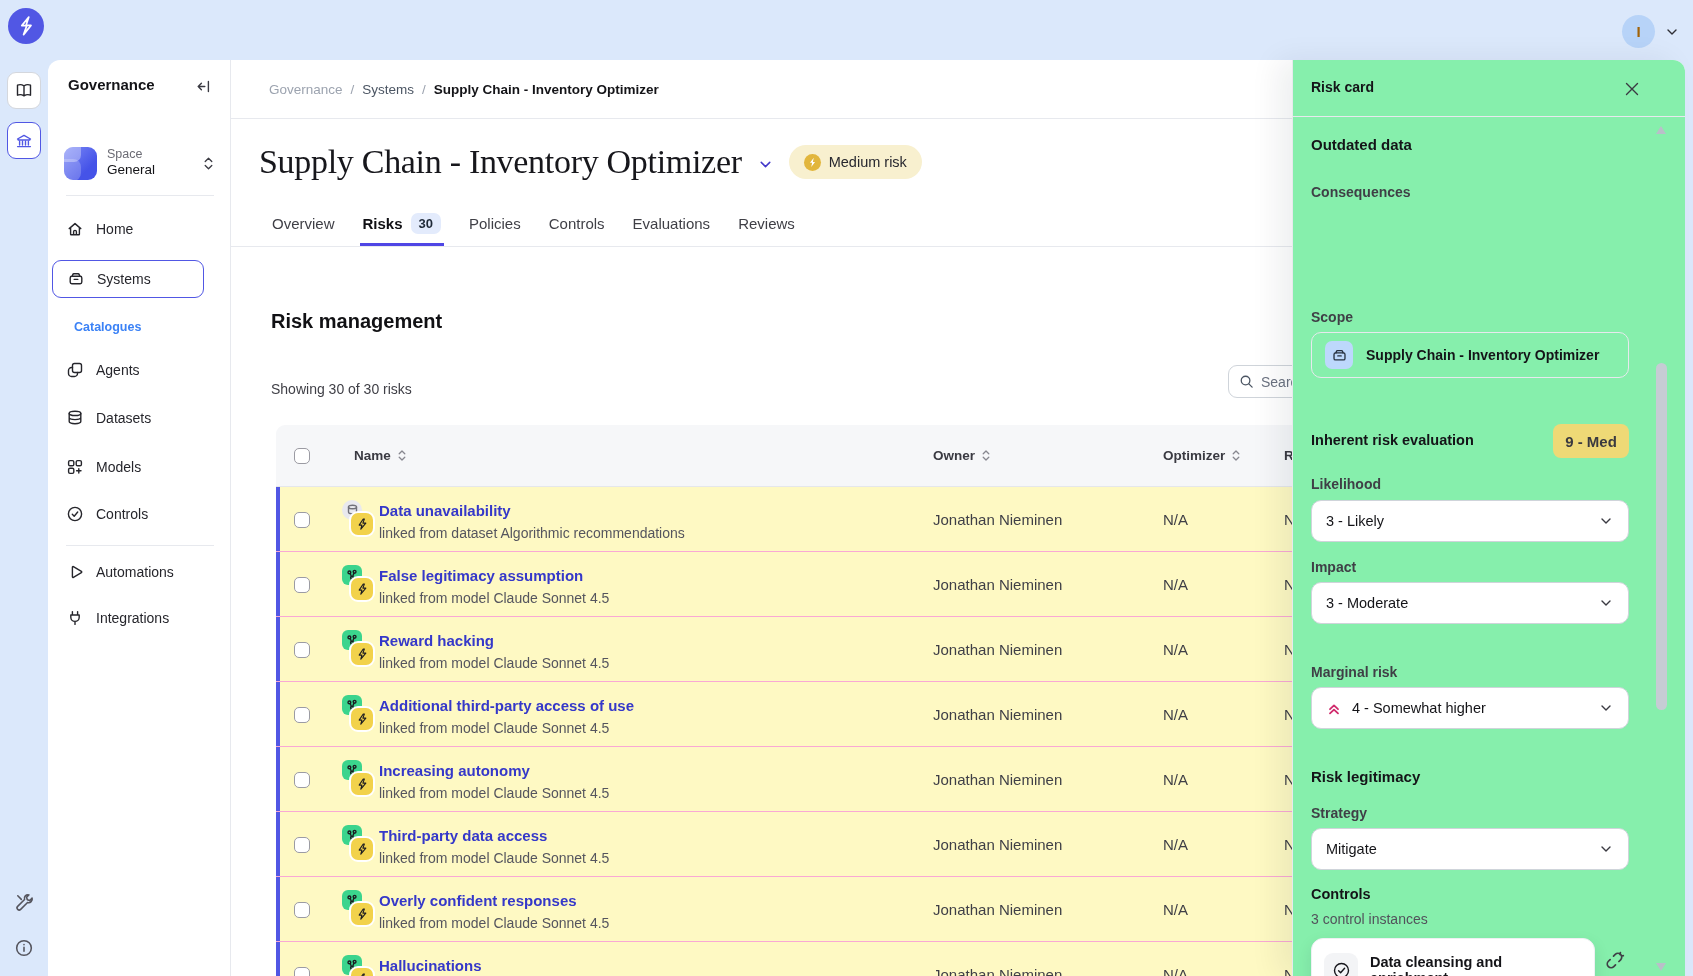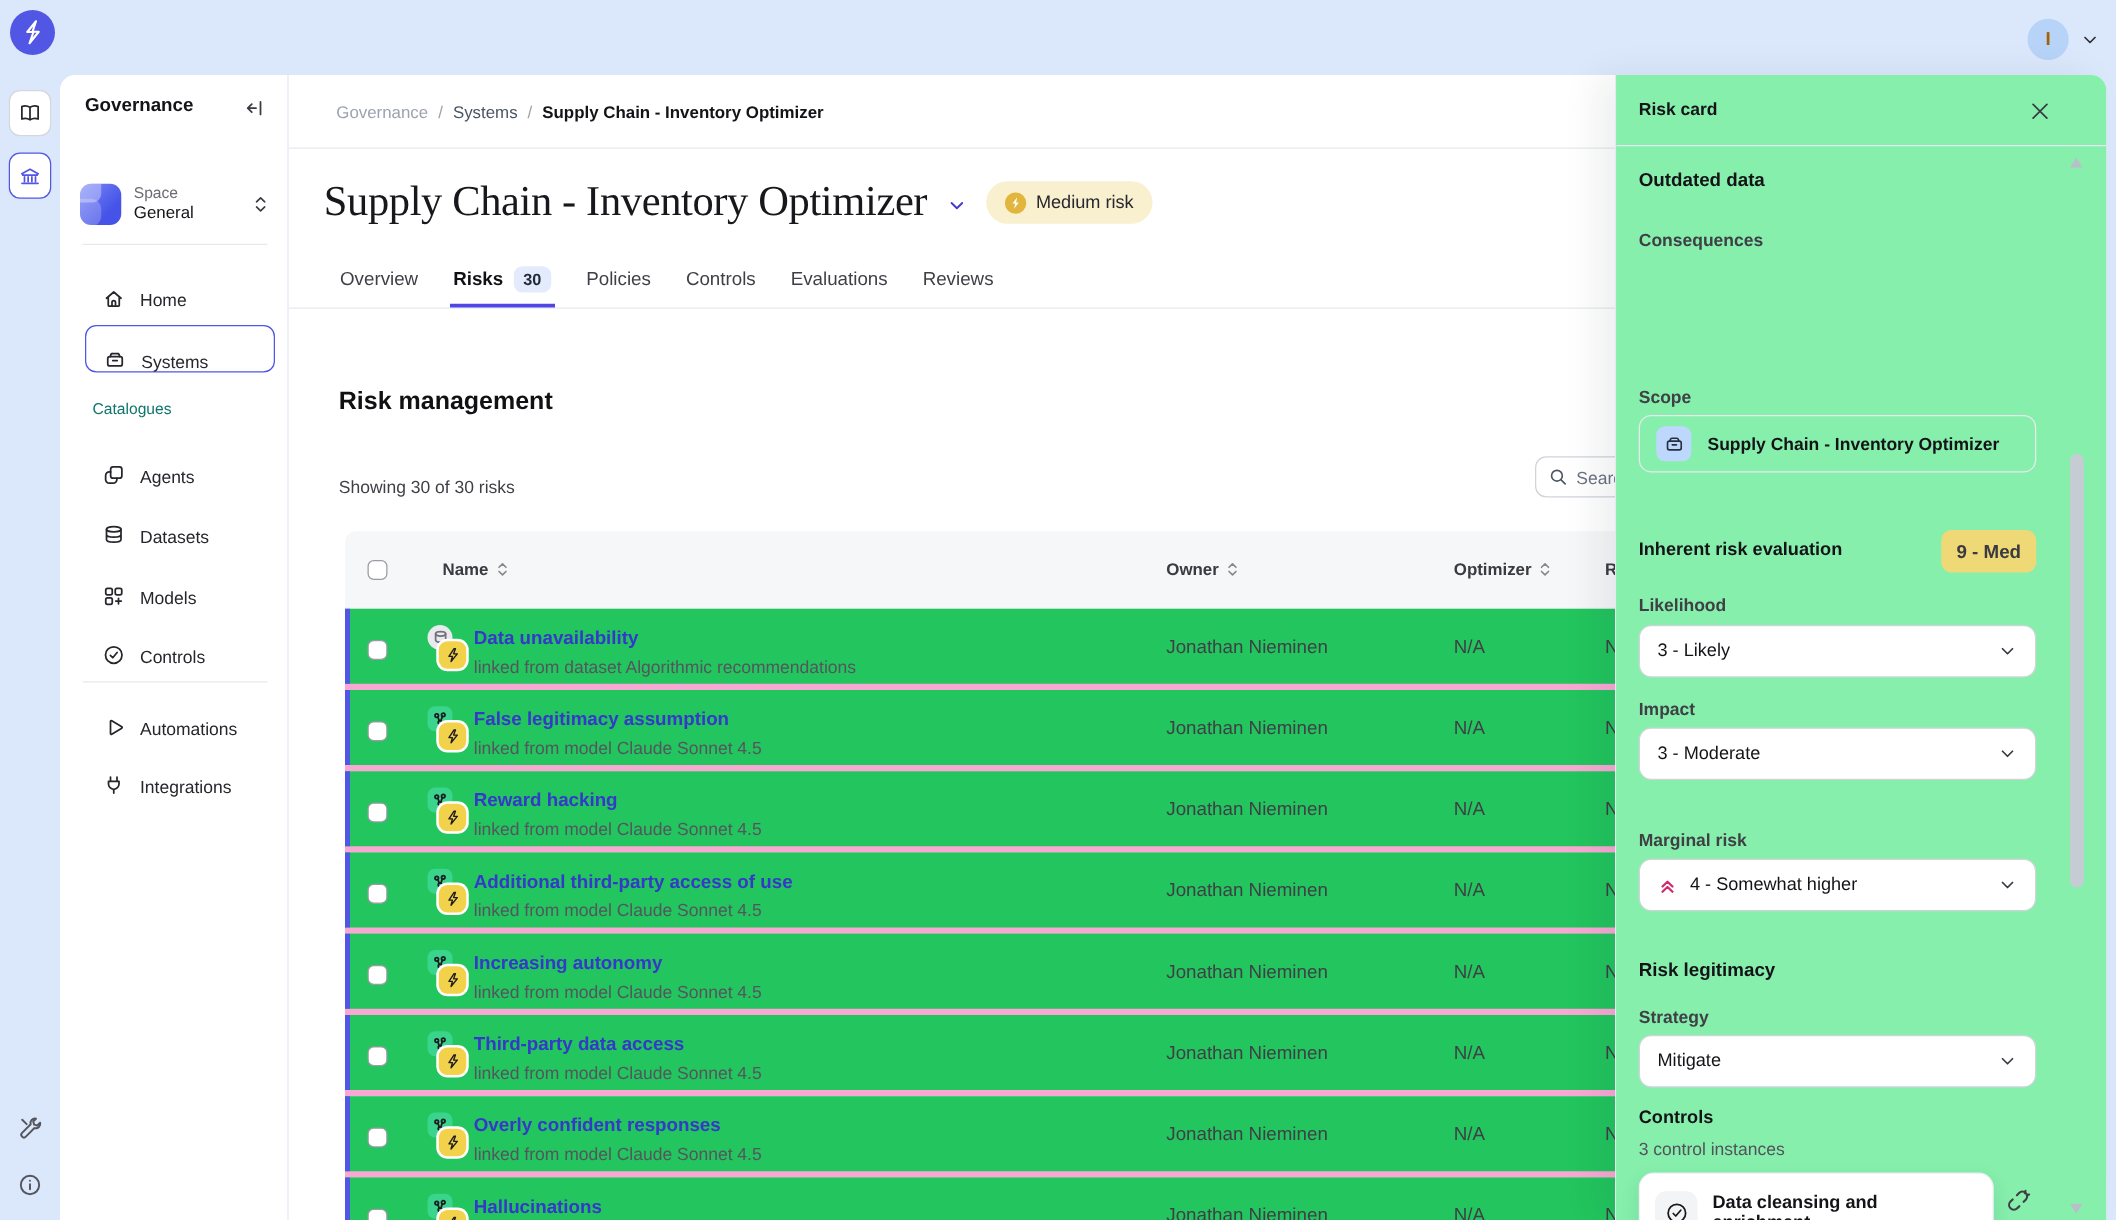--- a/index.html
+++ b/index.html
@@ -35,25 +35,25 @@
   .sb-collapse{position:absolute;left:144px;top:15px;width:22px;height:22px;color:#3a3a42;cursor:pointer;
     display:flex;align-items:center;justify-content:center}
   .space{position:absolute;left:16px;top:80px;width:152px;height:46px;display:flex;align-items:center;gap:10px;cursor:pointer}
   .space-ic{width:33px;height:33px;border-radius:9px;background:linear-gradient(135deg,#7d8bf7 0%,#4553e8 70%);position:relative;overflow:hidden;flex:0 0 auto}
   .space-ic::before{content:"";position:absolute;left:-5px;top:-7px;width:22px;height:22px;border-radius:7px;background:rgba(255,255,255,.34)}
   .space-ic::after{content:"";position:absolute;left:-7px;top:12px;width:24px;height:22px;border-radius:8px;background:rgba(255,255,255,.22)}
   .space-eyebrow{font-size:12.5px;color:#6b6b74;line-height:1.25}
   .space-name{font-size:13.5px;font-weight:400;color:#141418;line-height:1.25}
   .space-chev{margin-left:auto;color:#3a3a42}
   .sb-div{position:absolute;left:18px;right:16px;height:1px;background:var(--border)}
-  .sb-item{position:absolute;left:20px;width:152px;height:38px;display:flex;align-items:flex-end;gap:12px;
+  .sb-item{position:absolute;left:4px;width:152px;height:38px;display:flex;align-items:center;gap:12px;
     padding-left:14px;font-size:14px;color:#26262c;cursor:pointer;border-radius:9px}
   .sb-item .ic{color:#26262c}
   .sb-item.active{border:1.5px solid var(--accent);background:#fff}
-  .sb-label{position:absolute;left:26px;font-size:12.5px;font-weight:400;color:#0f766e}
+  .sb-label{position:absolute;left:26px;font-size:12.5px;font-weight:700;color:#3b82f6}
 
   
   .main{position:absolute;left:230px;top:60px;bottom:0;width:1455px;background:#fff;border-left:1px solid var(--border);
     border-radius:0 12px 0 0;overflow:hidden}
   .crumbs{position:absolute;top:0;left:0;right:0;height:59px;border-bottom:1px solid var(--border);
     display:flex;align-items:center;gap:8px;padding-left:38px;font-size:13.5px}
   .crumb-dim{color:#9ca3af}.crumb-mid{color:#4b5563}.crumb-cur{color:#141418;font-weight:700}
   .title-row{position:absolute;top:83px;left:28px;display:flex;align-items:center;gap:15px}
   .page-title{font-family:"Liberation Serif","DejaVu Serif",serif;font-weight:500;font-size:34px;color:#17171c;letter-spacing:-.3px}
   .title-chev{color:#4338ca;margin-top:5px;cursor:pointer}
@@ -72,21 +72,21 @@
     background:#fff;display:flex;align-items:center;gap:7px;padding:0 10px}
   .search svg{color:#4b5563;flex:0 0 auto}
   .search input{border:0;outline:0;width:100%;font-size:14px;color:#3f3f46;background:transparent;font-family:inherit}
   .search input::placeholder{color:#6b7280}
 
   
   .table{position:absolute;top:365px;left:45px;width:1385px}
   .thead{position:relative;height:62px;background:#f6f7f9;border-radius:9px 9px 0 0;border-bottom:1px solid #e5e7eb}
   .th{position:absolute;top:0;height:100%;display:flex;align-items:center;gap:6px;font-size:13.5px;font-weight:700;color:#3a3a42}
   .sort{color:#87878f;cursor:pointer}
-  .row{position:relative;height:65px;background:#22c55e;border-bottom:5px solid #f9a8d4;cursor:pointer}
+  .row{position:relative;height:65px;background:#fef9c3;border-bottom:1px solid #f9a8d4;cursor:pointer}
   .row::before{content:"";position:absolute;left:0;top:0;bottom:0;width:4px;background:var(--accent)}
   .cb{position:absolute;left:18px;width:16px;height:16px;border:1.5px solid #9b9ba3;border-radius:5px;background:#fff;cursor:pointer}
   .thead .cb{top:23px}
   .row .cb{top:25px}
   .src{position:absolute;left:66px;top:13px;width:32px;height:38px}
   .src .back{position:absolute;left:0;top:0;width:20px;height:20px;display:flex;align-items:center;justify-content:center}
   .src-dataset .back{border-radius:50%;background:#e9e9ee;color:#71717a}
   .src-model .back{border-radius:6px;background:var(--icon_green);color:#1c1c22}
   .src .front{position:absolute;left:9px;top:13px;width:22px;height:22px;border-radius:7px;background:var(--icon_yellow);
     box-shadow:0 0 0 2px #fff;display:flex;align-items:center;justify-content:center;color:#1d1d22}

